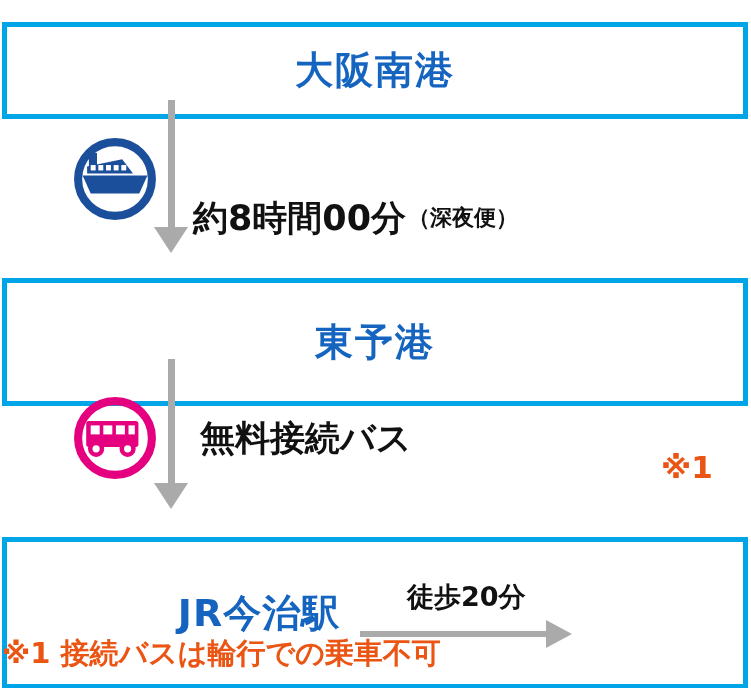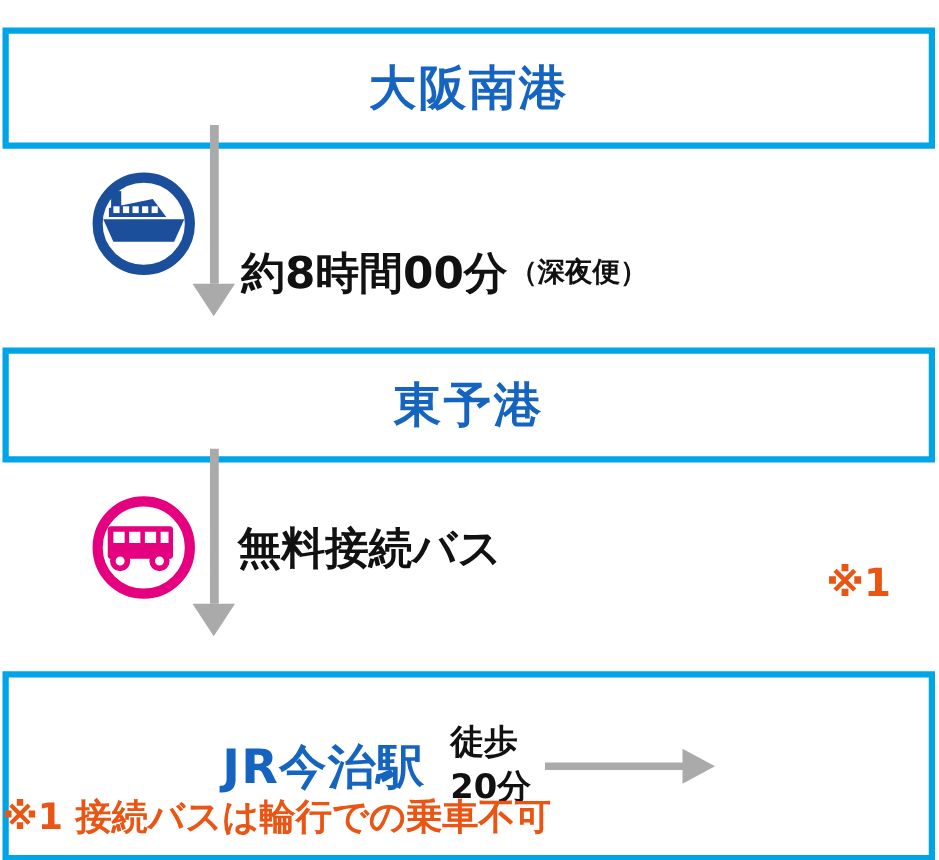--- a/index.html
+++ b/index.html
@@ -10,42 +10,42 @@
   body{background:#ffffff;font-family:"DejaVu Sans","Liberation Sans",sans-serif;}
   .stage{position:relative;width:751px;height:688px;background:#ffffff;overflow:hidden;}
 
   .station-box{
     position:absolute;left:2px;right:3px;background:#ffffff;
     border:5px solid var(--border);
     display:flex;align-items:center;justify-content:center;
     color:var(--station);font-weight:bold;font-size:38px;letter-spacing:2px;margin-top:20px;
   }
   .box-osaka{top:2px;height:97px;}
-  .box-toyo{top:258px;height:92px;justify-content:center;}
+  .box-toyo{top:258px;height:128px;justify-content:center;}
   .box-final{top:517px;height:152px;gap:20px;}
 
   .varrow{position:absolute;left:154px;width:34px;display:flex;flex-direction:column;align-items:center;}
   .varrow .line{width:7px;background:var(--gray);flex:1;}
   .varrow .head{width:0;height:0;border-left:17px solid transparent;border-right:17px solid transparent;border-top:26px solid var(--gray);}
   .varrow-1{top:100px;height:153px;}
   .varrow-2{top:359px;height:150px;}
 
   .seg-icon{position:absolute;left:70px;width:90px;height:90px;}
   .icon-ferry{top:134px;}
   .icon-bus{top:393px;}
 
   .seg-text{position:absolute;display:flex;align-items:center;color:var(--ink);font-weight:bold;white-space:nowrap;}
   .seg-ferry{left:193px;top:155px;height:46px;margin-top:40px;}
-  .seg-bus{left:190px;top:415px;height:46px;}
+  .seg-bus{left:200px;top:415px;height:46px;}
   .seg-main{font-size:35px;}
   .seg-sub{font-size:22px;padding:0 2px;}
 
   .ref-mark{position:absolute;left:661px;top:449px;color:var(--orange);font-weight:bold;font-size:31px;}
 
-  .walk{display:flex;flex-direction:row;align-items:center;width:212px;}
+  .walk{display:flex;flex-direction:column;align-items:center;width:212px;}
   .walk-label{color:var(--ink);font-weight:bold;font-size:27px;letter-spacing:0;margin-bottom:5px;}
   .harrow{position:relative;width:100%;height:28px;}
   .harrow .line{position:absolute;left:0;top:11px;height:6px;width:calc(100% - 24px);background:var(--gray);}
   .harrow .head{position:absolute;right:0;top:0;width:0;height:0;border-top:14px solid transparent;border-bottom:14px solid transparent;border-left:26px solid var(--gray);}
 
   .station-name{color:var(--station);font-weight:bold;font-size:38px;letter-spacing:1px;white-space:nowrap;}
 
   .footnote{position:absolute;left:2px;top:634px;color:var(--orange);font-weight:bold;font-size:29px;white-space:nowrap;}
 </style>
 </head>

